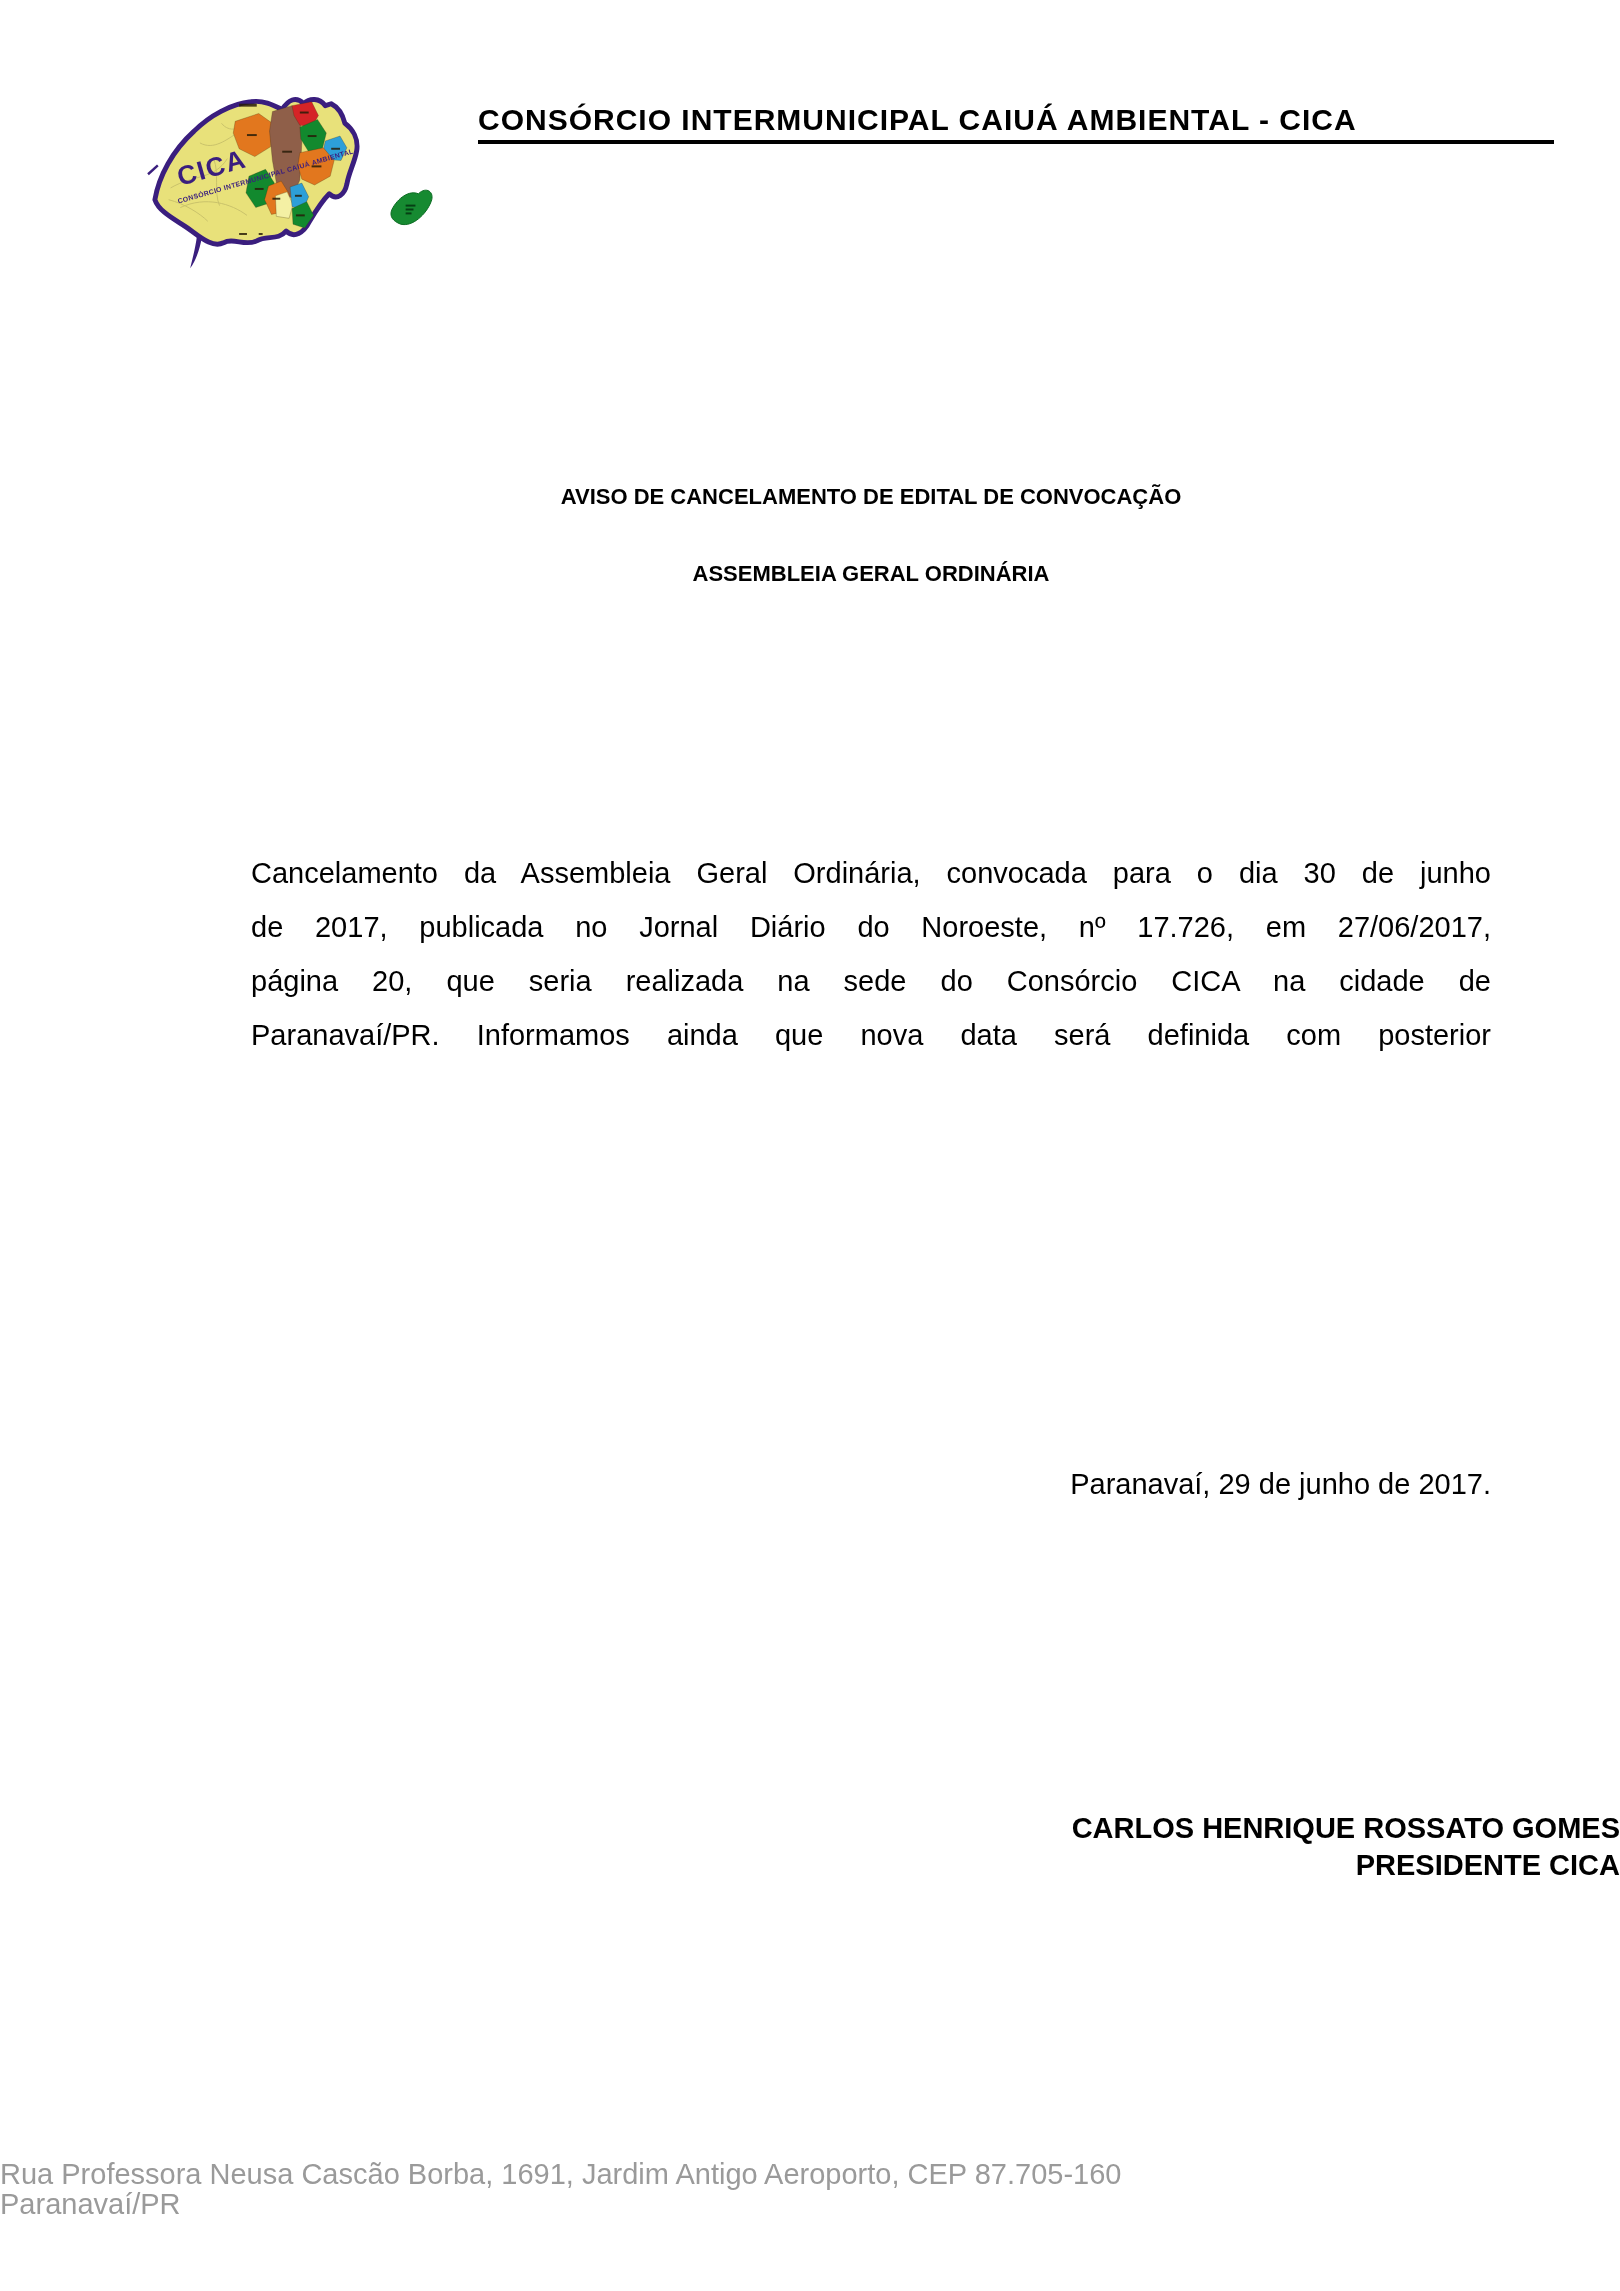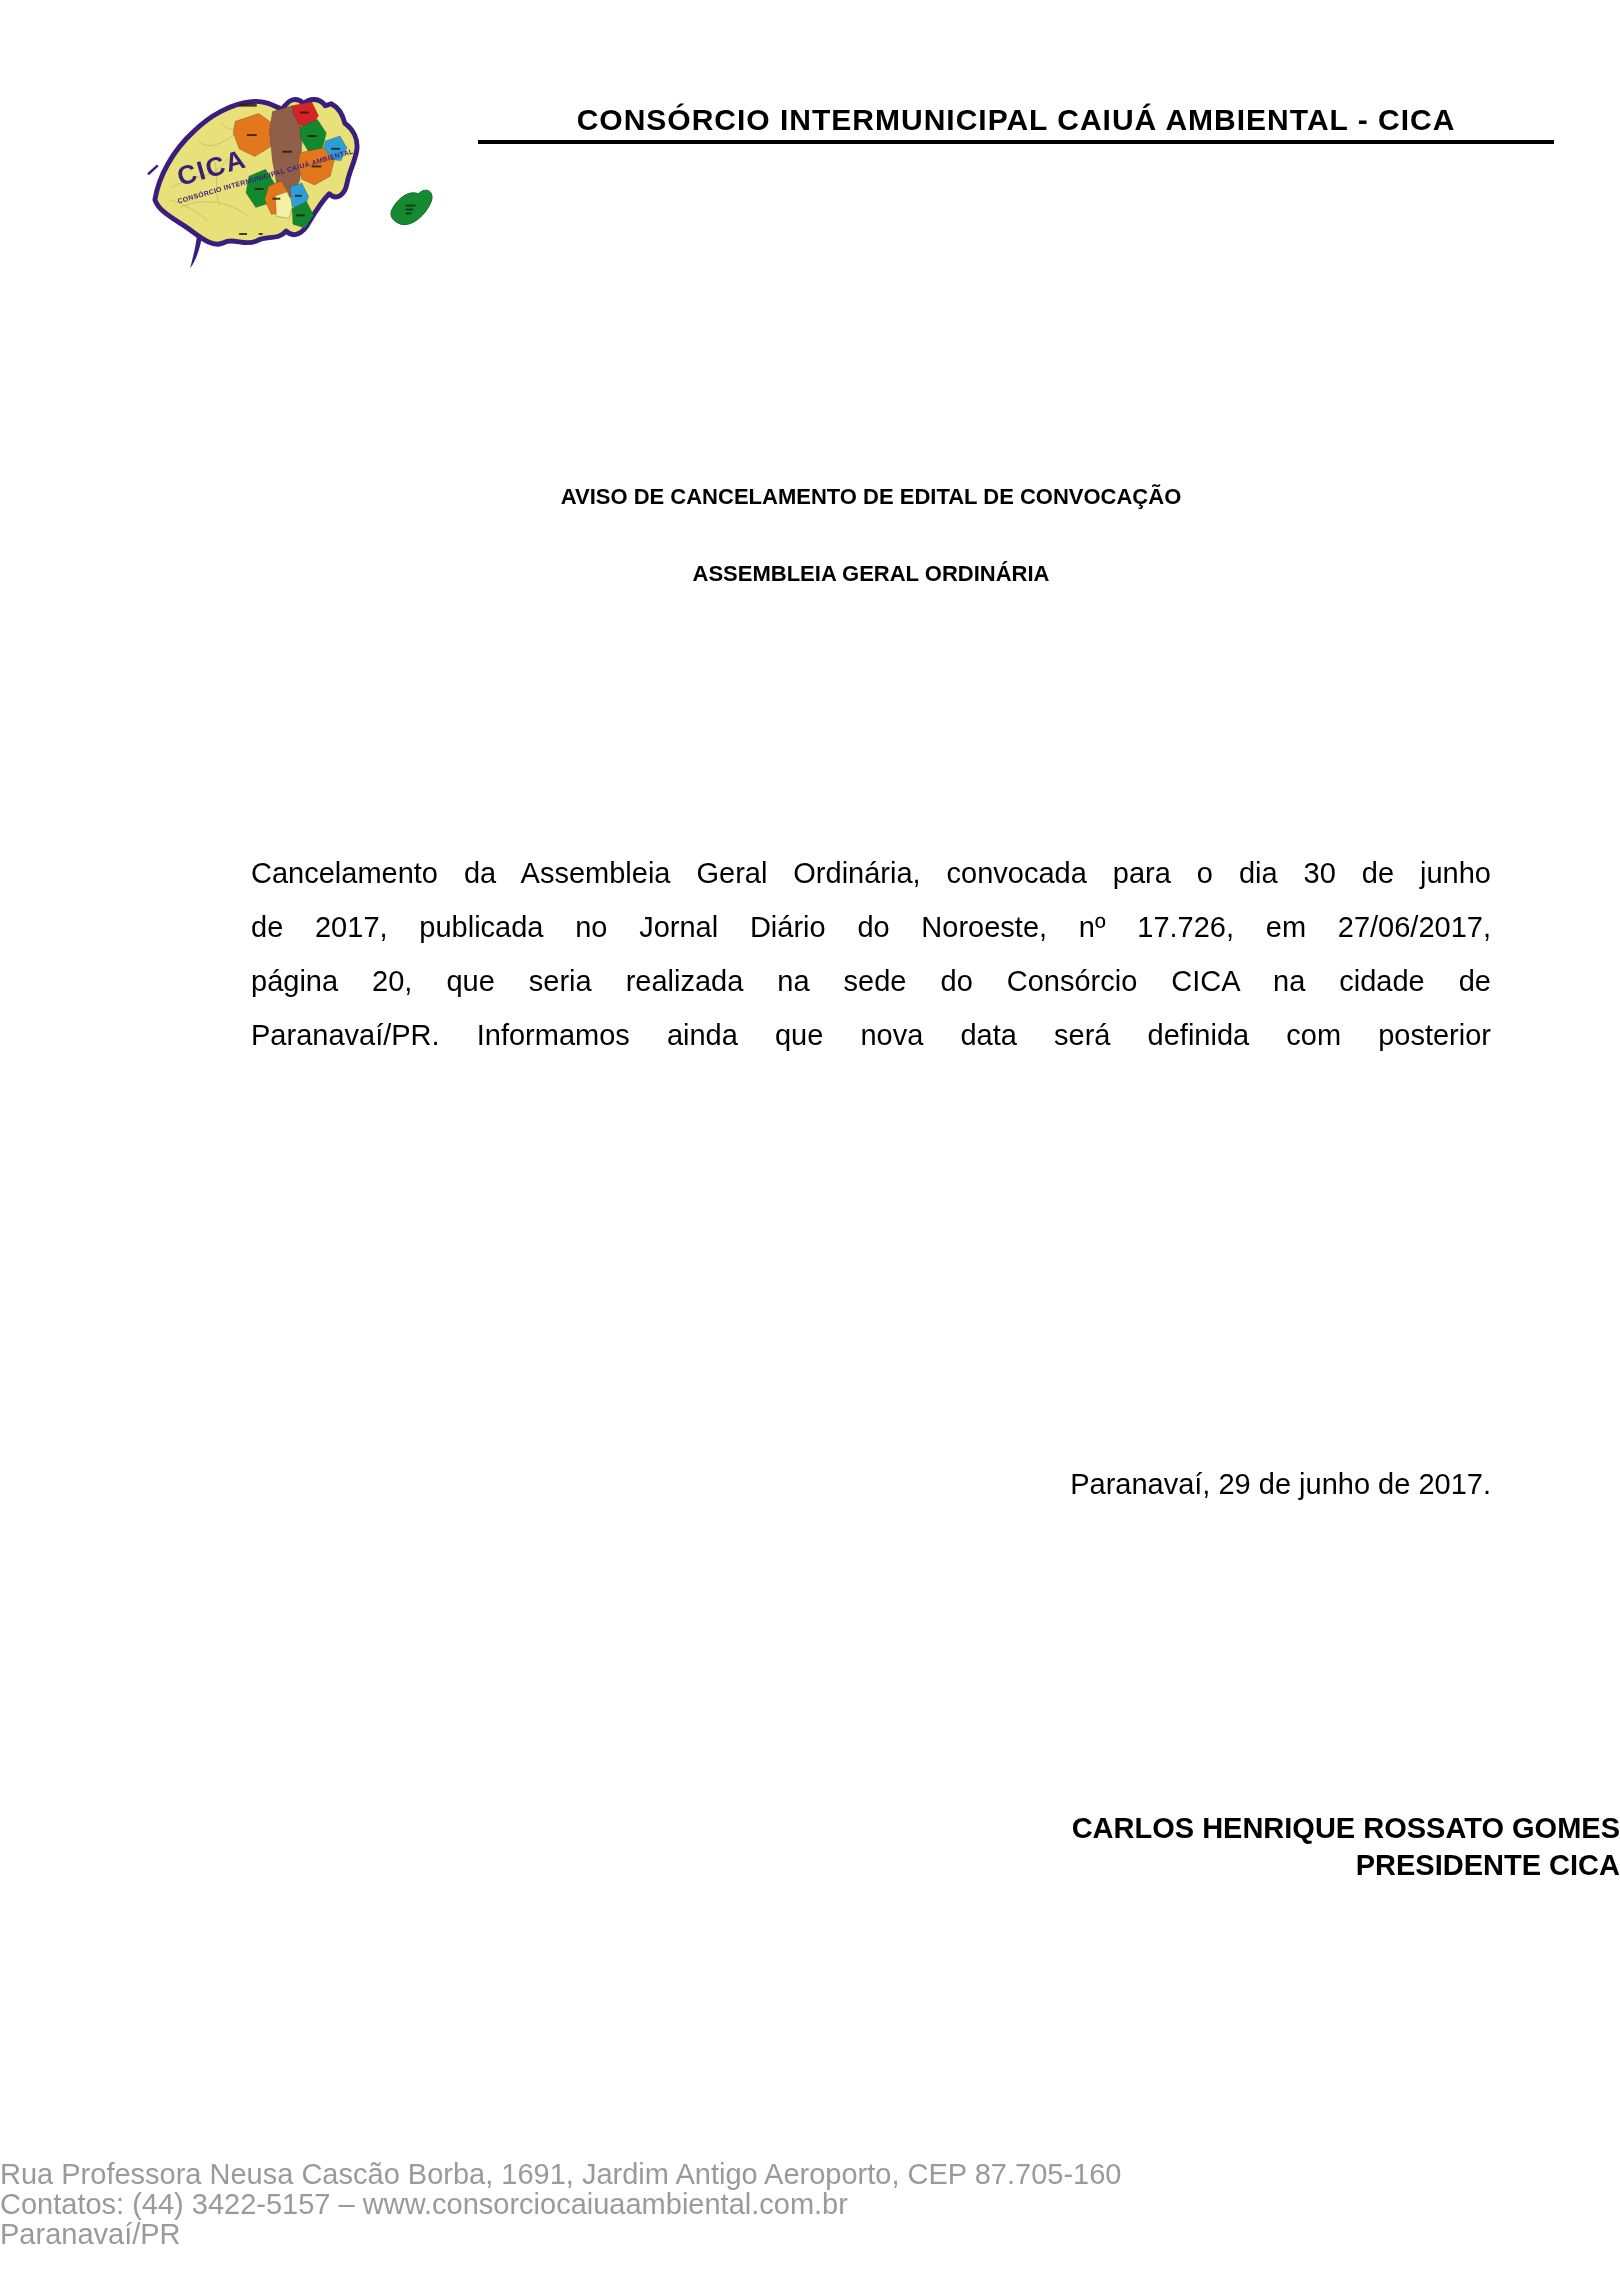--- a/index.html
+++ b/index.html
@@ -13,21 +13,21 @@
     color: #000000;
     overflow: hidden;
   }
 
   
   .header-title {
     position: absolute;
     left: 478px;
     top: 101px;
     width: 1076px;
-    text-align: center;
+    text-align: left;
     font-size: 30px;
     font-weight: 700;
     letter-spacing: 1px;
     line-height: 37px;
     padding-bottom: 2px;
     border-bottom: 4.9px solid #000000;
     white-space: nowrap;
   }
 
   .logo-wrap {
@@ -195,18 +195,17 @@
 
   <div class="date-line">Paranavaí, 29 de junho de 2017.</div>
 
   <div class="signature-block">
     <div>CARLOS HENRIQUE ROSSATO GOMES</div>
     <div>PRESIDENTE CICA</div>
   </div>
 
   <div class="footer-block">
     <div>Rua Professora Neusa Cascão Borba, 1691, Jardim Antigo Aeroporto, CEP 87.705-160</div>
-    <div>Contatos: (44) 3422-5157 – www.consorciocaiuaambiental.com.br</div>
     <div>Paranavaí/PR</div>
   </div>
 
 </div>
 
 
 </body></html>

